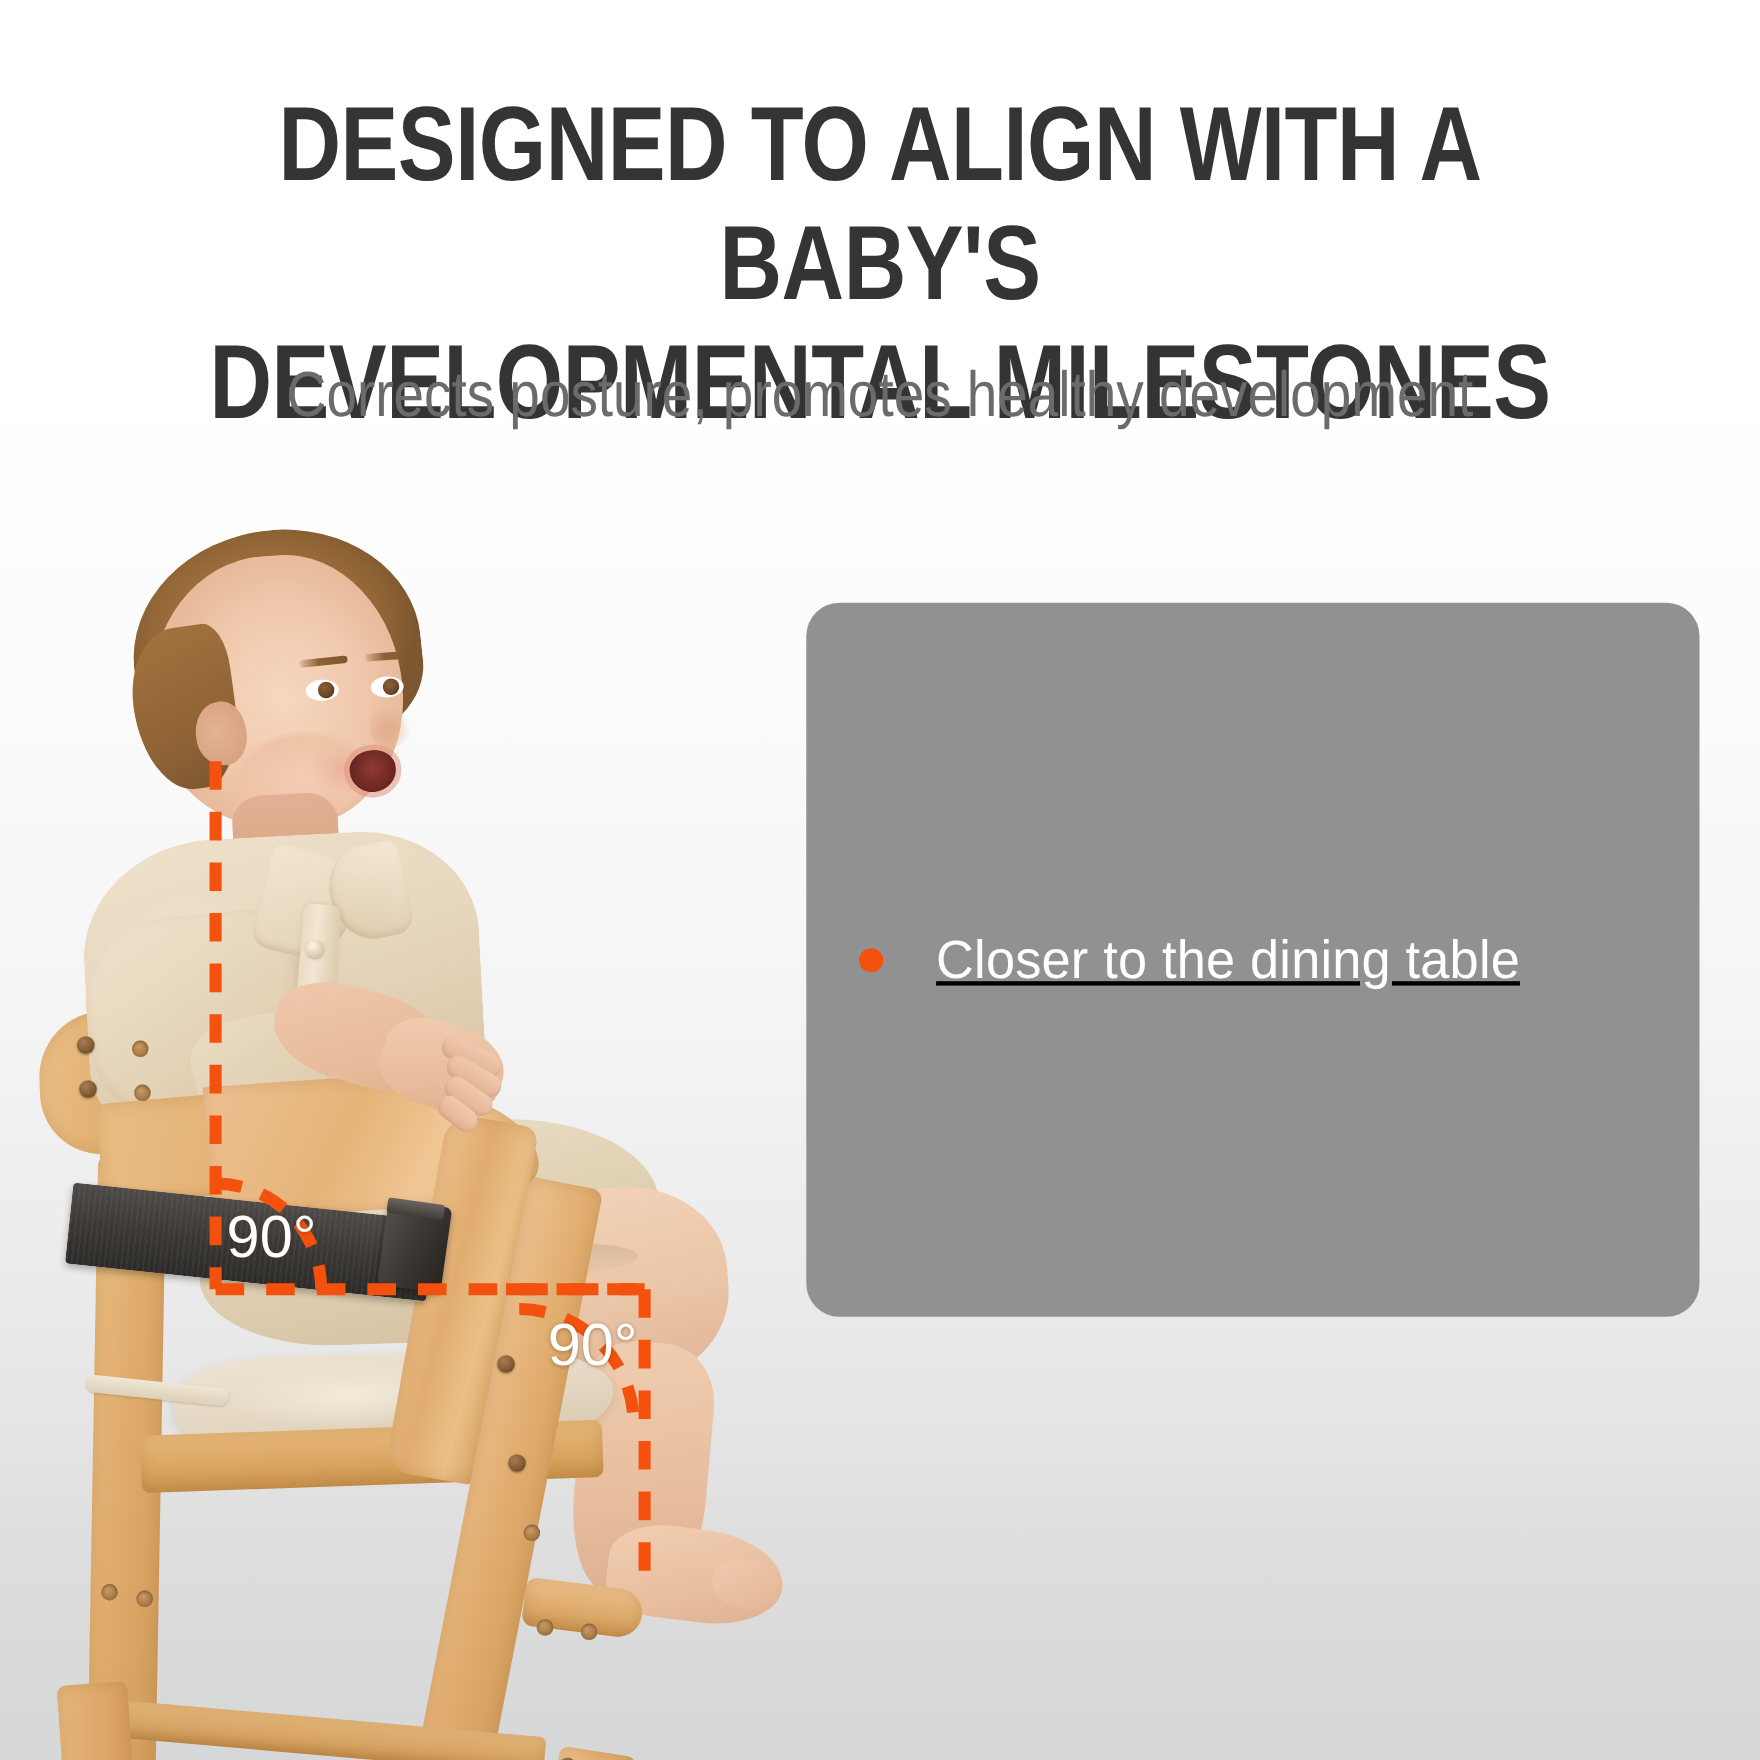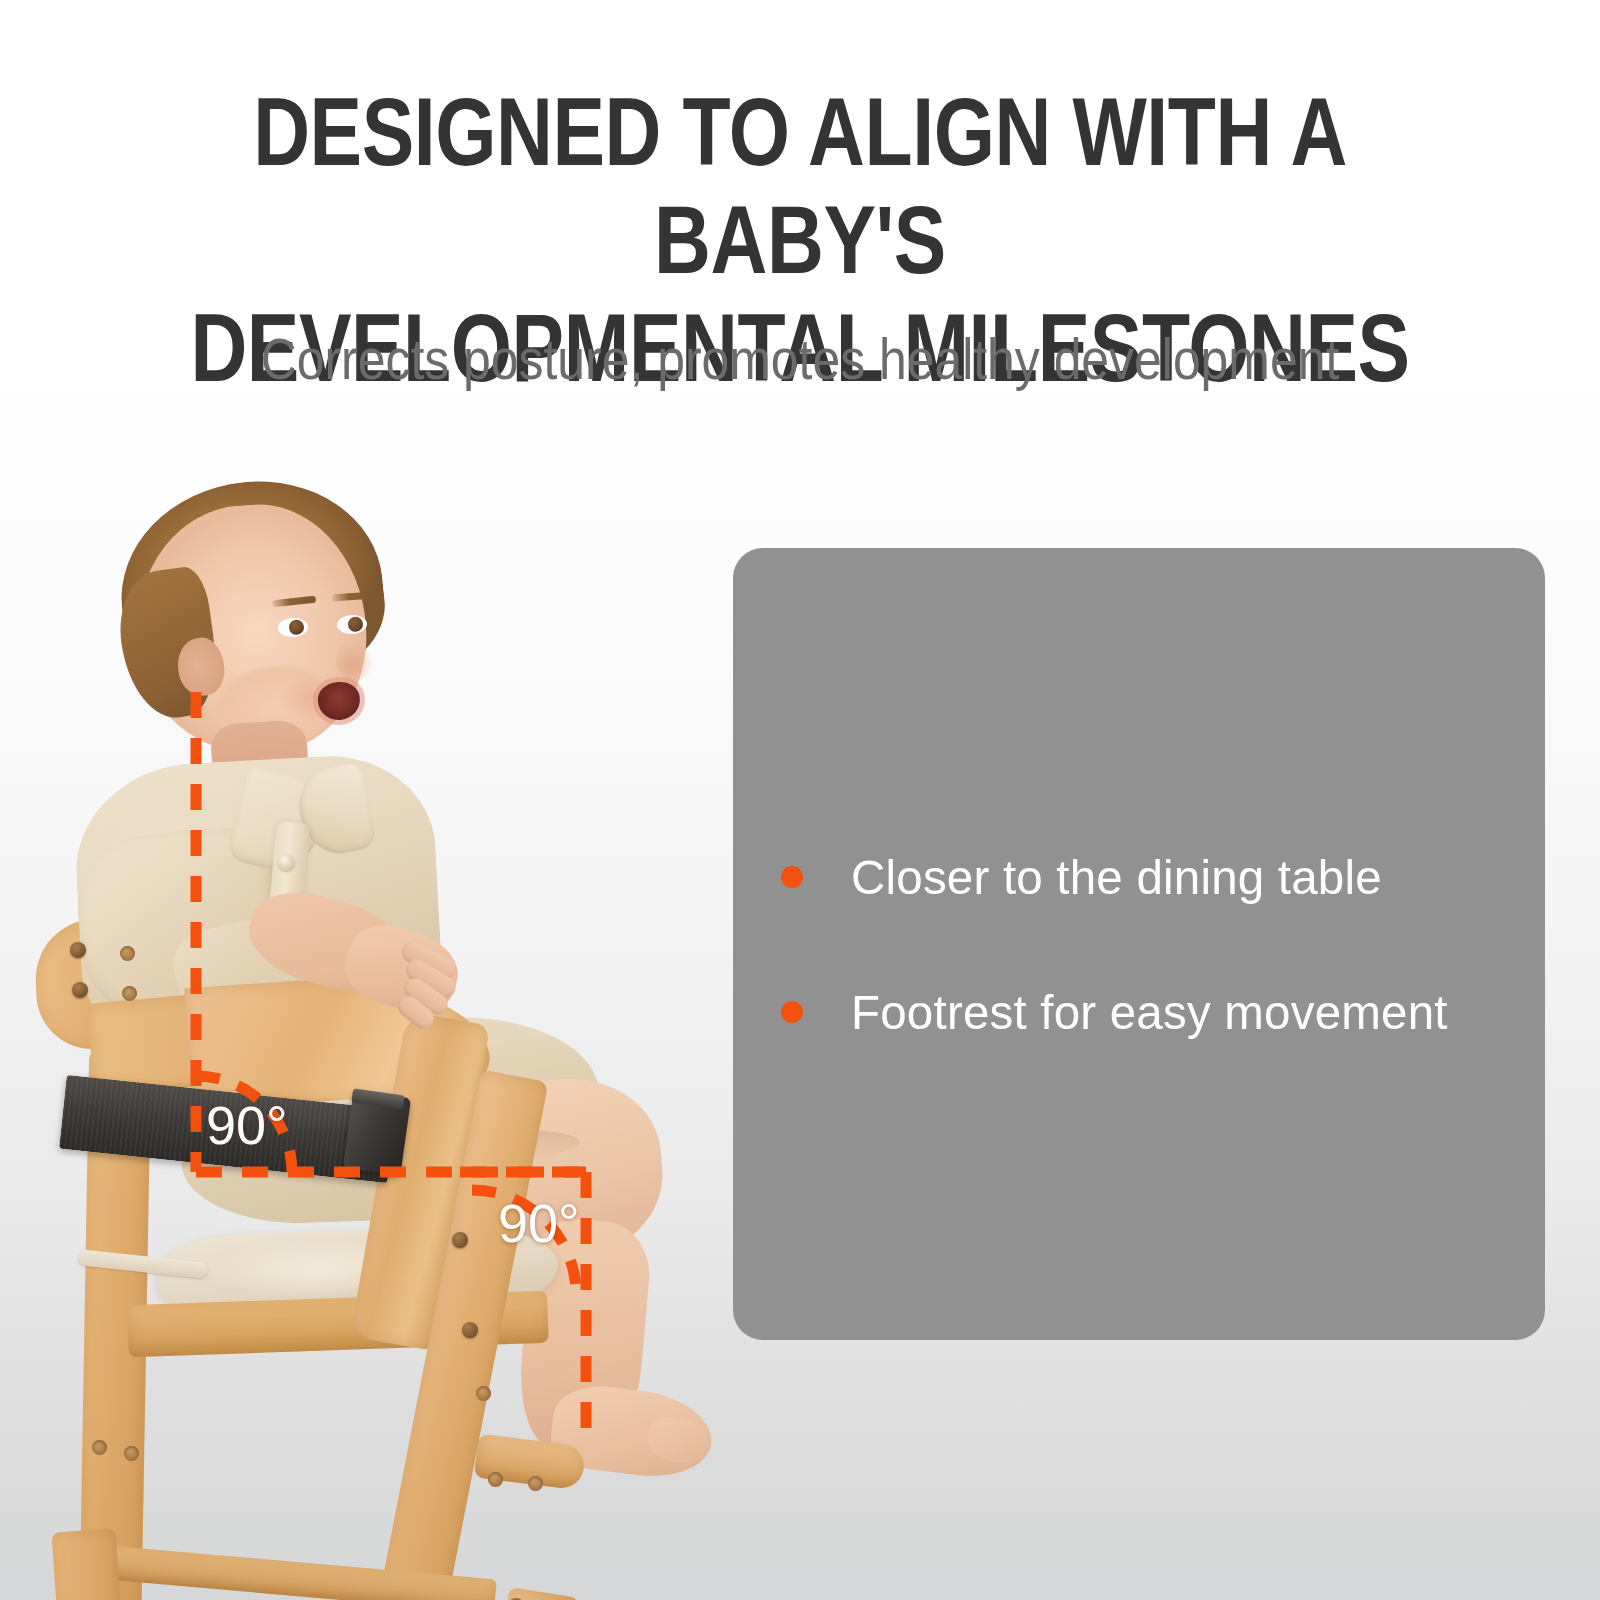--- a/index.html
+++ b/index.html
@@ -42,27 +42,28 @@
     font-size:58px;
     line-height:68px;
     transform:scaleX(0.86);
     transform-origin:center top;
   }
 
   
   #panel {
     position:absolute;
     left:733px; top:548px;
-    width:812px; height:792px;
+    width:812px; height:649px;
     background:#919191;
     border-radius:30px;
     display:flex;
     flex-direction:column;
     justify-content:center;
     padding:18px 0 18px 0;
+    text-decoration:underline;
   }
   .bullet-row {
     display:flex;
     align-items:center;
     height:135px;
     padding-left:48px;
   }
   .dot {
     width:22px; height:22px;
     border-radius:50%;
@@ -560,21 +561,17 @@
   </div>
 
   <div id="panel">
 
     <div class="bullet-row">
       <span class="dot"></span>
       <span class="bullet-text">Closer to the dining table</span>
     </div>
 
 
-    <div class="bullet-row">
-      <span class="dot"></span>
-      <span class="bullet-text">Footrest for easy movement</span>
-    </div>
 
 
   </div>
 
 </div>
 
 </body></html>

